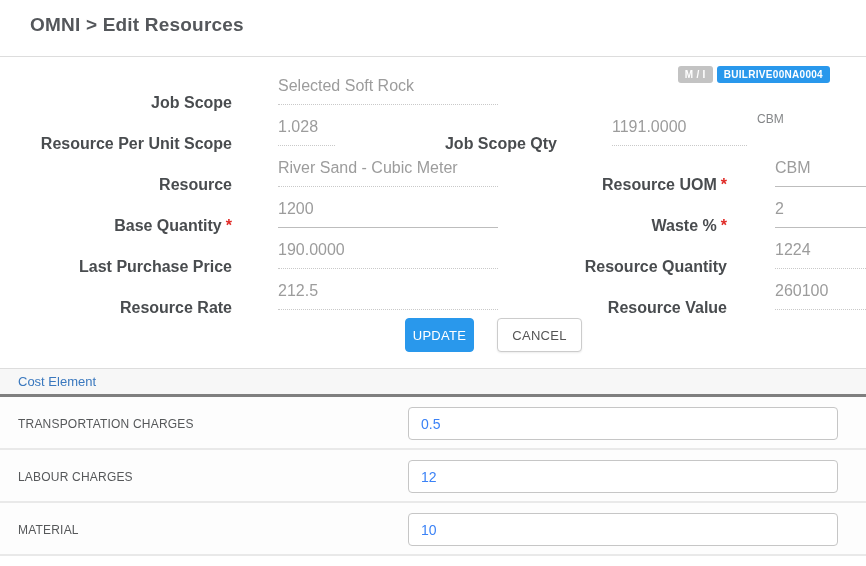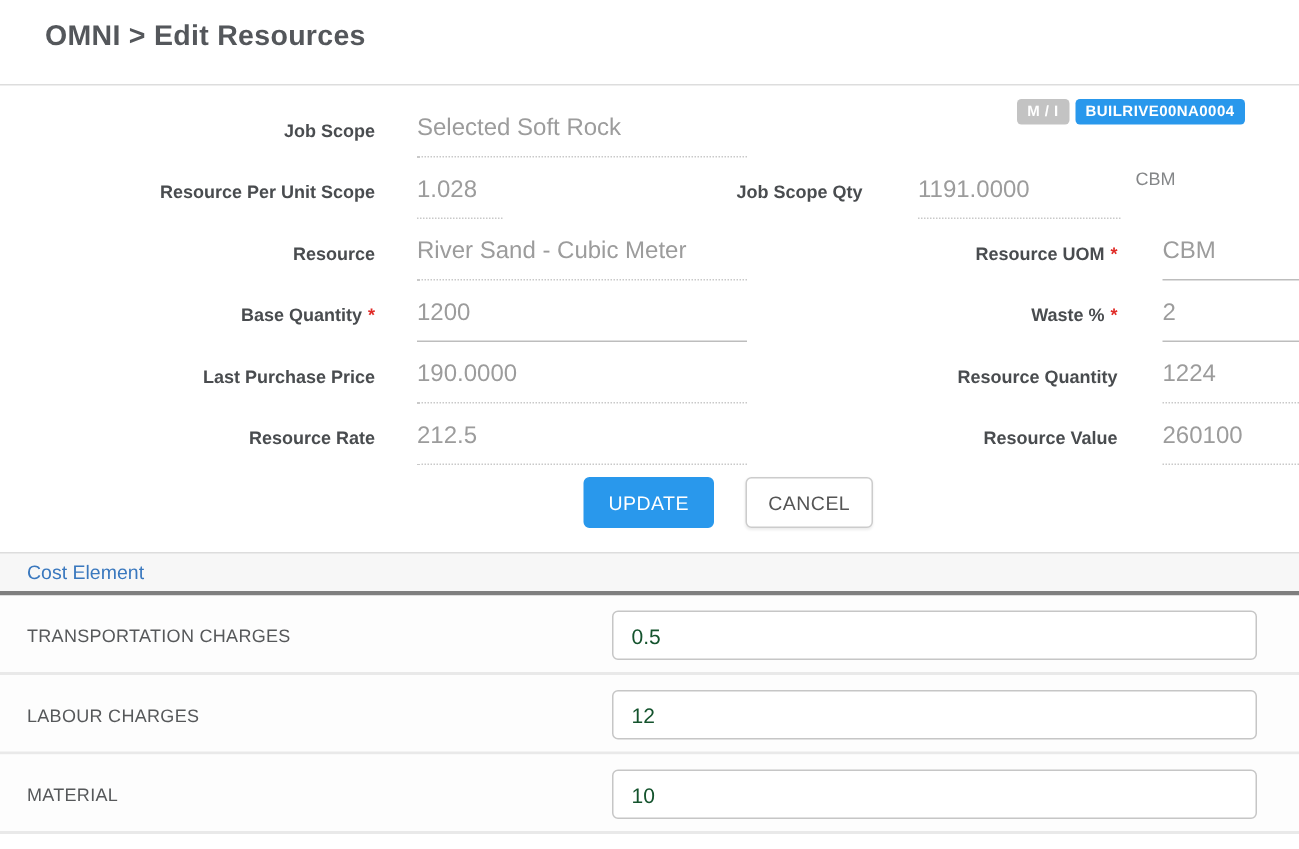--- a/index.html
+++ b/index.html
@@ -15,56 +15,56 @@
 
   
   .badges { position:absolute; top:66px; right:36px; display:flex; gap:4px; }
   .badge { font-size:10px; font-weight:bold; color:#fff; padding:3px 7px; border-radius:3px;
     letter-spacing:.3px; white-space:nowrap;text-align:center; }
   .badge-gray { background:#c3c3c3; }
   .badge-blue { background:#2998ec; }
 
   
   .form-row { position:absolute; left:0; width:866px; height:41px; }
-  .lbl { position:absolute; top:0; height:41px; display:flex; align-items:center;
-    justify-content:flex-end; font-size:12px; font-weight:bold; color:#494c4f;margin-left:18px; }
+  .lbl { position:absolute; top:16px; height:41px; display:flex; align-items:center;
+    justify-content:flex-end; font-size:16px; font-weight:bold; color:#494c4f; }
   .lbl-l { left:0; width:232px; }
   .lbl-r { left:480px; width:247px; }
   .lbl-r-mid { left:400px; width:157px; }
   .req { color:#e02b27; margin-left:4px; font-weight:bold; }
 
   .val { position:absolute; top:11px; height:28px; font-size:16px; color:#9c9c9c;
     white-space:nowrap; overflow:hidden;margin-left:20px; }
   .u-dot { border-bottom:1px dotted #c9c9c9; }
   .u-solid { border-bottom:1px solid #bdbdbd; }
   .val-l { left:258px; width:220px; }
   .val-l-short { left:258px; width:57px; }
   .val-mid { left:592px; width:135px; }
   .val-r { left:755px; width:111px; }
   .unit { position:absolute; left:757px; top:5px; font-size:12px; color:#848688; }
 
   
   .btn-row { position:absolute; left:0; top:318px; width:866px; height:34px; }
   .btn { position:absolute; top:0; height:34px; border-radius:4px; font-size:13px;
     display:flex; align-items:center; justify-content:center; cursor:pointer;
     font-family:"Liberation Sans", sans-serif; letter-spacing:.3px; }
-  .btn-update { left:389px; width:87px; background:#2998ec; border:1px solid #2998ec; color:#fff; }
+  .btn-update { left:405px; width:69px; background:#2998ec; border:1px solid #2998ec; color:#fff; }
   .btn-cancel { left:497px; width:85px; background:#fff; border:1px solid #ccc; color:#555;
     box-shadow:0 1px 2px rgba(0,0,0,.08); }
 
   
   .cost-section { position:absolute; left:0; top:368px; width:866px; }
   .cost-header { height:29px; background:#f7f7f7; border-top:1px solid #ddd;
     border-bottom:3px solid #7f7f7f; display:flex; align-items:center; padding-left:18px; }
   .cost-header-title { font-size:13px; font-weight:normal; color:#3a78be; }
   .cost-row { position:relative; height:53px; background:#fdfdfd; border-bottom:2px solid #e9e9e9; }
   .cost-label { position:absolute; left:18px; top:0; height:53px; display:flex; align-items:center;
     font-size:12px; color:#56585a; letter-spacing:.2px; }
   .cost-input { position:absolute; left:408px; top:10px; width:430px; height:33px;
-    border:1px solid #c6c6c6; border-radius:4px; padding:0 12px; font-size:14px; color:#14532d;
+    border:1px solid #c6c6c6; border-radius:4px; padding:0 12px; font-size:14px; color:#3b82f6;
     background:#fff; font-family:"Liberation Sans", sans-serif; outline:none; }
 </style>
 </head>
 <body>
 
 <div class="page">
 
   <div class="page-title">OMNI &gt; Edit Resources</div>
   <div class="header-divider"></div>
 

